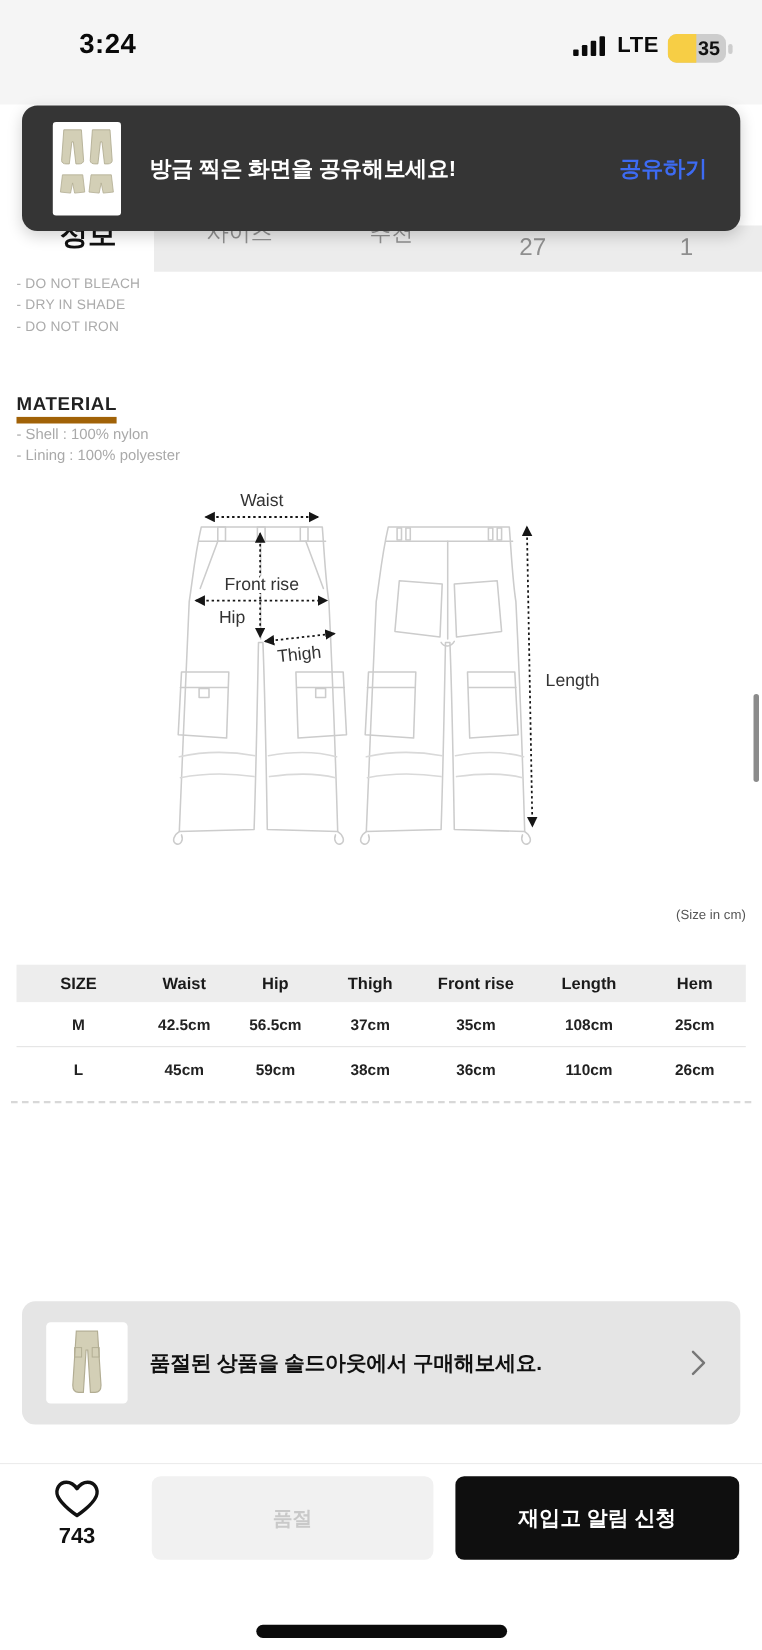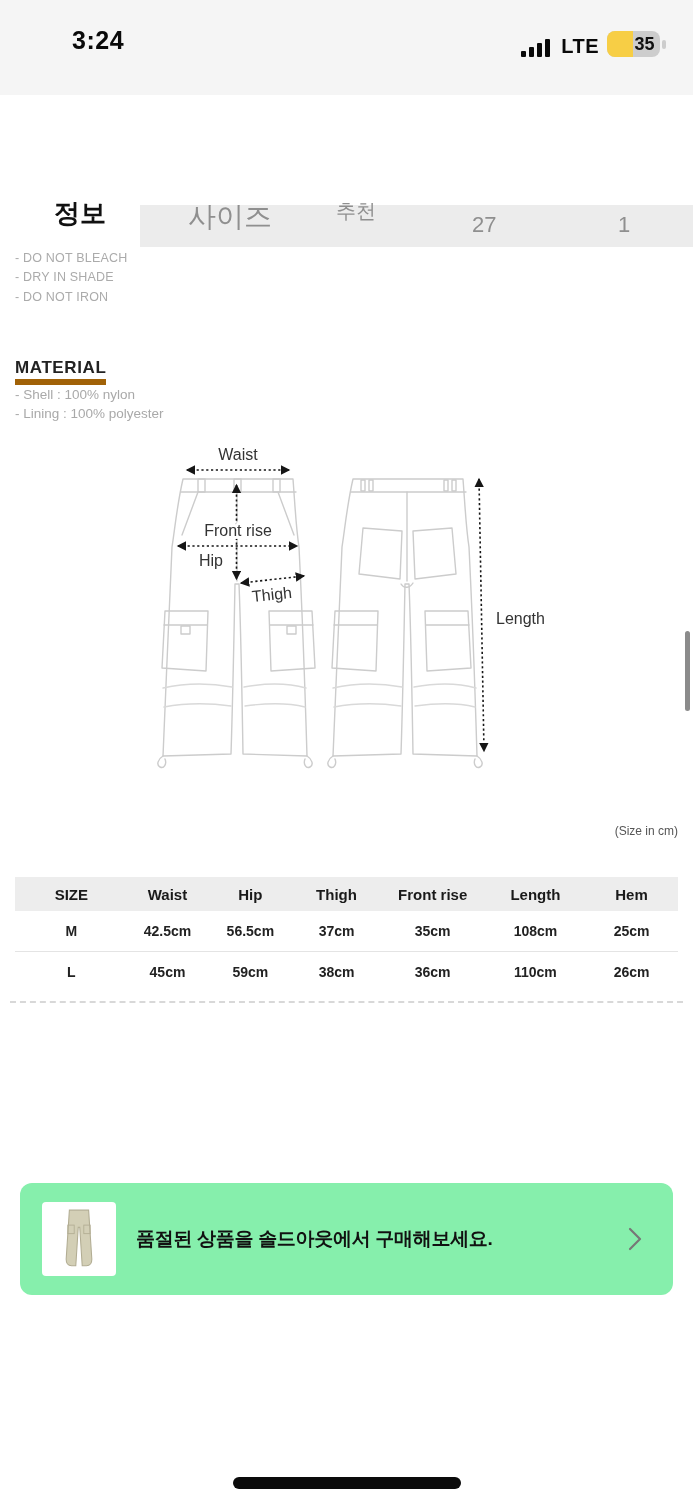--- a/index.html
+++ b/index.html
@@ -3,21 +3,21 @@
 <meta charset="utf-8">
 <style>
   html,body{margin:0;padding:0;background:#fff;}
   .frame{position:relative;width:693px;height:1500px;background:#ffffff;overflow:hidden;
          font-family:"Liberation Sans",sans-serif;color:#111;}
   .abs{position:absolute;}
 
   
   .statusbar{left:0;top:0;width:693px;height:95px;background:#f5f5f5;}
   .time{left:72px;top:26px;font-size:25px;font-weight:700;letter-spacing:.5px;color:#0a0a0a;}
-  .sbright{right:26px;top:30px;display:flex;align-items:flex-end;gap:8px;}
+  .sbright{right:26px;top:30px;display:flex;align-items:flex-start;gap:8px;}
   .lte{font-size:20px;font-weight:600;color:#0a0a0a;letter-spacing:.5px;}
   .battery{position:relative;width:60px;height:28px;}
   .battnum{position:absolute;left:11px;top:1px;width:53px;height:26px;display:flex;align-items:center;justify-content:center;
            font-size:18px;font-weight:700;color:#111;}
 
   
   .toast{left:20px;top:96px;width:653px;height:114px;background:#353535;border-radius:14px;
          display:flex;align-items:center;box-shadow:0 4px 14px rgba(0,0,0,.18);z-index:30;}
   .toast-thumb{width:62px;height:85px;background:#fff;border-radius:3px;margin-left:28px;flex:0 0 auto;
                display:grid;grid-template-columns:1fr 1fr;grid-template-rows:1.25fr 1fr;gap:2px;padding:6px;box-sizing:border-box;}
@@ -41,21 +41,21 @@
   .trow{display:flex;align-items:center;}
   .thead{height:34px;background:#ededed;font-weight:700;font-size:15px;color:#1a1a1a;margin-top:32px;}
   .tdata{height:40px;font-weight:700;font-size:14px;color:#222;}
   .c0{width:17%;text-align:center;} .c1{width:12%;text-align:center;} .c2{width:13%;text-align:center;}
   .c3{width:13%;text-align:center;} .c4{width:16%;text-align:center;} .c5{width:15%;text-align:center;}
   .c6{width:14%;text-align:center;}
   .rowdiv{border-bottom:1px solid #e4e4e4;}
   .dashline{left:10px;top:1001px;width:673px;border-top:2px dashed #d8d8d8;}
 
   
-  .banner{left:20px;top:1183px;width:653px;height:112px;background:#86efac;border-radius:12px;
+  .banner{left:20px;top:1183px;width:653px;height:112px;background:#e5e5e5;border-radius:12px;
           display:flex;align-items:center;cursor:pointer;}
   .banner-thumb{width:74px;height:74px;background:#fff;border-radius:4px;margin-left:22px;flex:0 0 auto;
                 display:flex;align-items:center;justify-content:center;}
   .banner-msg{flex:1;margin-left:20px;font-size:19px;font-weight:700;color:#111;letter-spacing:-.3px;}
   .banner-chev{margin-right:30px;}
 
   
   .bottombar{left:0;top:1330px;width:693px;height:170px;background:#fff;border-top:1px solid #ececec;}
   .likewrap{position:absolute;left:40px;top:10px;width:60px;text-align:center;cursor:pointer;}
   .likecount{font-size:20px;font-weight:600;color:#111;margin-top:0px;}
@@ -87,25 +87,43 @@
         <rect x="0" y="1" width="53" height="26" rx="8" fill="#cdcdcd"></rect>
         <path d="M8,1 H26 V27 H8 A8,8 0 0 1 0,19 V9 A8,8 0 0 1 8,1 Z" fill="#F7CE45"></path>
         <rect x="55" y="10" width="4" height="9" rx="2" fill="#cdcdcd"></rect>
       </svg>
       <span class="battnum">35</span>
     </span>
   </div>
 
   <div class="abs bg-grayrow"></div>
   <div class="abs bg-section-label">정보</div>
-  <div class="abs bg-col" style="left:188px;top:198px;font-size:28px;text-align:right;">사이즈</div>
+  <div class="abs bg-col" style="left:188px;top:198px;font-size:20px;text-align:right;">사이즈</div>
   <div class="abs bg-col" style="left:336px;top:198px;font-size:20px;">추천</div>
   <div class="abs bg-col" style="left:472px;top:212px;font-size:22px;">27</div>
   <div class="abs bg-col" style="left:618px;top:212px;font-size:22px;">1</div>
 
+  <div class="abs toast">
+    <div class="toast-thumb">
+      <svg viewBox="0 0 24 36">
+          <path d="M4,1 L20,1 L22,29 C22,31 20,32 18,32 L15,32 L12.7,12 L11.3,12 L9,32 L6,32 C4,32 2,31 2,29 Z" fill="#d3cfb6" stroke="#b2ad93" stroke-width="0.8"></path>
+        </svg>
+      <svg viewBox="0 0 24 36">
+          <path d="M4,1 L20,1 L22,29 C22,31 20,32 18,32 L15,32 L12.7,12 L11.3,12 L9,32 L6,32 C4,32 2,31 2,29 Z" fill="#d3cfb6" stroke="#b2ad93" stroke-width="0.8"></path>
+        </svg>
+      <svg viewBox="0 0 26 22">
+          <path d="M3,1 L23,1 L25,18 L15,19 L13,9 L11,19 L1,18 Z" fill="#d3cfb6" stroke="#b2ad93" stroke-width="0.8"></path>
+        </svg>
+      <svg viewBox="0 0 26 22">
+          <path d="M3,1 L23,1 L25,18 L15,19 L13,9 L11,19 L1,18 Z" fill="#d3cfb6" stroke="#b2ad93" stroke-width="0.8"></path>
+        </svg>
+    </div>
+    <div class="toast-msg">방금 찍은 화면을 공유해보세요!</div>
+    <div class="toast-action">공유하기</div>
+  </div>
 
   <div class="abs care">
     <div>- DO NOT BLEACH</div>
     <div>- DRY IN SHADE</div>
     <div>- DO NOT IRON</div>
   </div>
 
   <div class="abs material-h">MATERIAL</div>
   <div class="abs material-items">
     <div>- Shell : 100% nylon</div>
@@ -226,17 +244,27 @@
         <rect x="4.5" y="16" width="6" height="8" fill="none" stroke="#b2ad93" stroke-width="0.8"></rect>
         <rect x="19.5" y="16" width="6" height="8" fill="none" stroke="#b2ad93" stroke-width="0.8"></rect>
       </svg>
     </div>
     <div class="banner-msg">품절된 상품을 솔드아웃에서 구매해보세요.</div>
     <svg class="banner-chev" width="16" height="26" viewBox="0 0 16 26">
       <polyline points="3,3 13,13 3,23" fill="none" stroke="#777" stroke-width="2.2" stroke-linecap="round" stroke-linejoin="round"></polyline>
     </svg>
   </div>
 
+  <div class="abs bottombar">
+    <div class="likewrap">
+      <svg width="44" height="40" viewBox="0 0 24 22">
+        <path d="M12 20.2 S4.4 15.2 2.4 10.6 C1 7.2 3.1 3.6 6.7 3.6 C9.1 3.6 10.9 5.2 12 6.8 C13.1 5.2 14.9 3.6 17.3 3.6 C20.9 3.6 23 7.2 21.6 10.6 C19.6 15.2 12 20.2 12 20.2 Z" fill="none" stroke="#111" stroke-width="1.7" stroke-linejoin="round"></path>
+      </svg>
+      <div class="likecount">743</div>
+    </div>
+    <div class="btn btn-soldout">품절</div>
+    <div class="btn btn-restock">재입고 알림 신청</div>
+  </div>
 
   <div class="abs homebar"></div>
   <div class="abs scrollthumb"></div>
 
 </div>
 
 </body></html>

